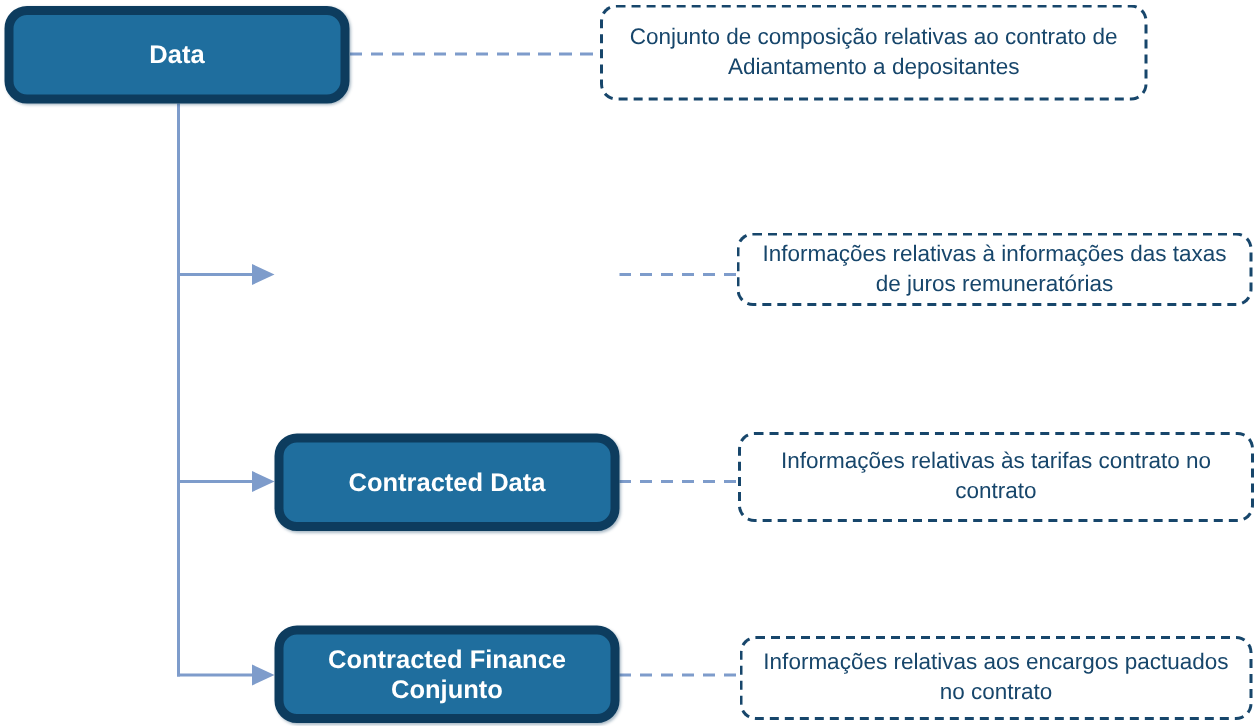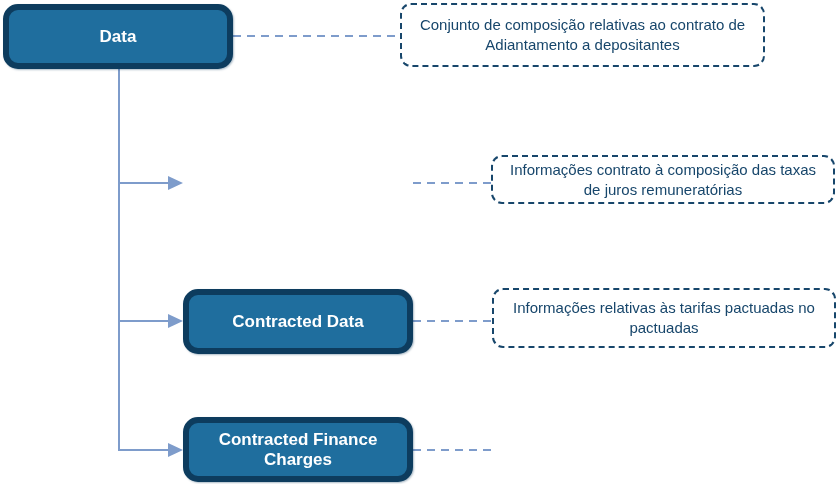--- a/index.html
+++ b/index.html
@@ -120,26 +120,29 @@
   <div class="dash d2"></div>
   <div class="dash d3"></div>
 
   <div class="node node-root">
     <span>Data</span>
   </div>
   <div class="node node-child node-c2">
     <span>Contracted Data</span>
   </div>
   <div class="node node-child node-c3">
-    <span>Contracted Finance Charges</span>
+    <span>Contracted Finance Conjunto</span>
   </div>
 
   <div class="annotation ann-1">
     <span>Conjunto de composição relativas ao contrato de Adiantamento a depositantes</span>
   </div>
   <div class="annotation ann-2">
-    <span>Informações contrato à composição das taxas de juros remuneratórias</span>
+    <span>Informações relativas à informações das taxas de juros remuneratórias</span>
   </div>
   <div class="annotation ann-3">
-    <span>Informações relativas às tarifas pactuadas no pactuadas</span>
+    <span>Informações relativas às tarifas contrato no contrato</span>
+  </div>
+  <div class="annotation ann-4">
+    <span>Informações relativas aos encargos pactuados no contrato</span>
   </div>
 
 </div>
 
 </body></html>

